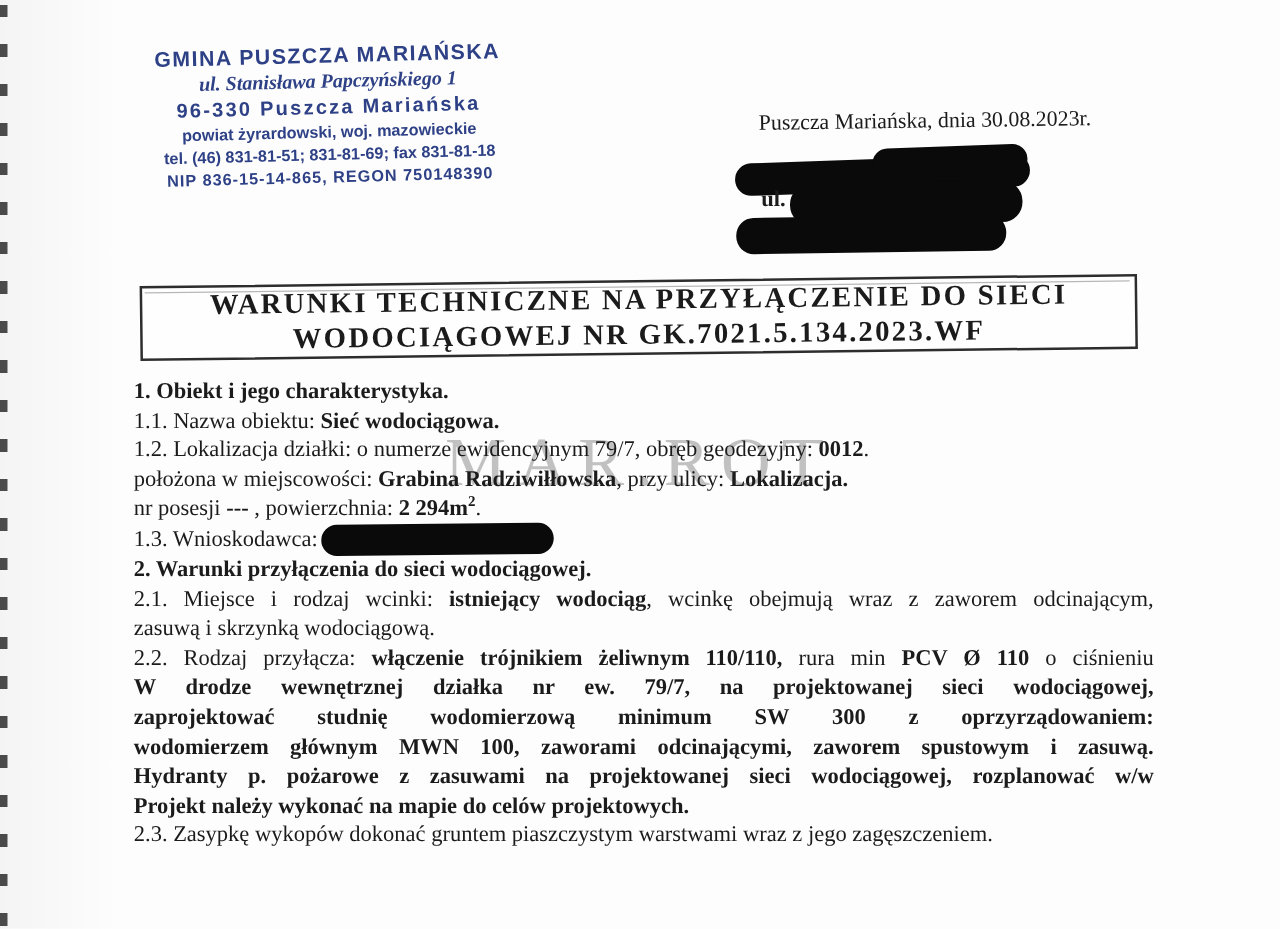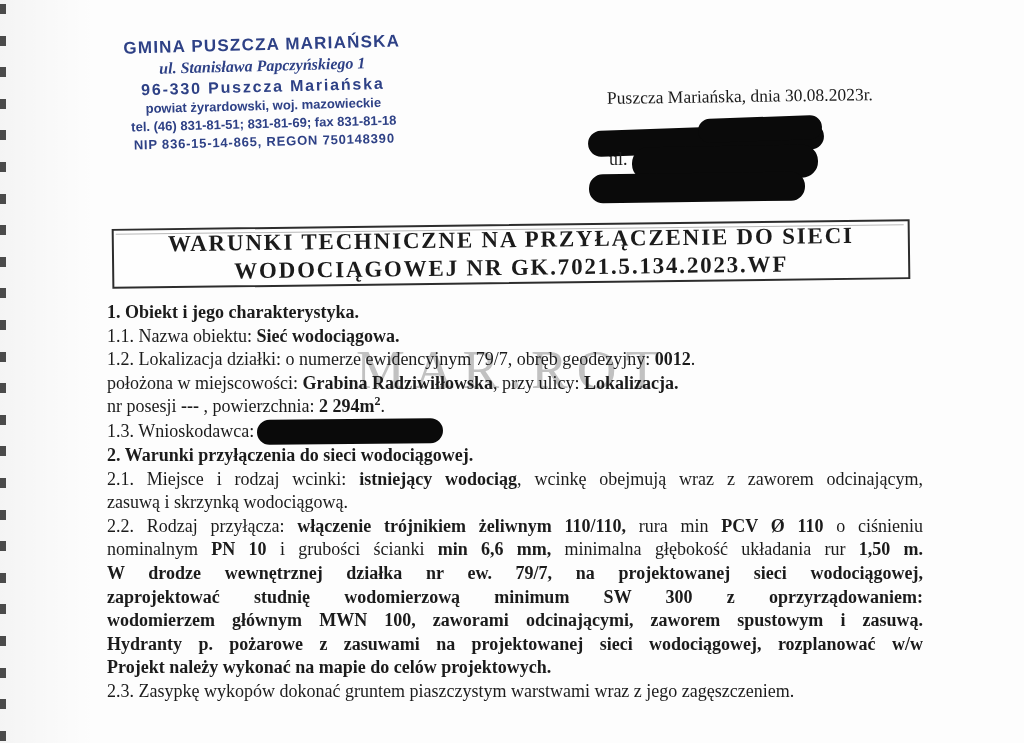--- a/index.html
+++ b/index.html
@@ -41,21 +41,21 @@
     font-size:17.5px;transform:rotate(-0.8deg);z-index:2;
   }
   
   .redact{position:absolute;background:#0a0a0a;z-index:2;}
   .bar-a {left:588px;top:127px;width:236px;height:26px;border-radius:13px;transform:rotate(-2deg);}
   .bar-a2{left:698px;top:117px;width:124px;height:24px;border-radius:12px;transform:rotate(-2deg);}
   .bar-b {left:632px;top:146px;width:186px;height:33px;border-radius:16px;transform:rotate(-1deg);}
   .bar-c {left:589px;top:173px;width:216px;height:29px;border-radius:14px;transform:rotate(-0.8deg);}
   .ul-label{
     position:absolute;left:609px;top:149px;z-index:3;
-    font-weight:normal;font-size:18px;text-align:center;
+    font-weight:bold;font-size:18px;text-align:center;
   }
   
   .title-box{
     position:absolute;left:112px;top:224px;width:794px;height:56px;
     border:2px solid #2d2d2d;transform:rotate(-0.7deg);
     display:flex;flex-direction:column;justify-content:center;
     text-align:center;z-index:2;background:rgba(255,255,255,0.6);
   }
   .title-box::before{
     content:"";position:absolute;left:2px;right:4px;top:3px;
@@ -122,21 +122,20 @@
       <div class="bline"><span class="bld">1. Obiekt i jego charakterystyka.</span></div>
       <div class="bline"><span>1.1. Nazwa obiektu: </span><span class="bld">Sieć wodociągowa.</span></div>
       <div class="bline"><span>1.2. Lokalizacja działki: o numerze ewidencyjnym 79/7, obręb geodezyjny: </span><span class="bld">0012</span><span>.</span></div>
       <div class="bline"><span>położona w miejscowości: </span><span class="bld">Grabina Radziwiłłowska</span><span>, przy ulicy: </span><span class="bld">Lokalizacja.</span></div>
       <div class="bline"><span>nr posesji </span><span class="bld">--- </span><span>, powierzchnia:  </span><span class="bld">2 294m</span><sup class="bld">2</sup><span>.</span></div>
       <div class="bline"><span>1.3. Wnioskodawca:</span><span class="redact-inline"></span></div>
       <div class="bline"><span class="bld">2. Warunki przyłączenia do sieci wodociągowej.</span></div>
       <div class="bline just"><span>2.1. Miejsce i rodzaj wcinki: </span><span class="bld">istniejący wodociąg</span><span>, wcinkę obejmują wraz z zaworem odcinającym,</span></div>
       <div class="bline"><span>zasuwą i skrzynką wodociągową.</span></div>
       <div class="bline just"><span>2.2. Rodzaj przyłącza: </span><span class="bld">włączenie trójnikiem żeliwnym 110/110,</span><span> rura min </span><span class="bld">PCV Ø 110</span><span> o ciśnieniu</span></div>
-      <div class="bline just"><span>nominalnym </span><span class="bld">PN 10</span><span> i grubości ścianki </span><span class="bld">min 6,6 mm,</span><span> minimalna głębokość układania rur </span><span class="bld">1,50 m.</span></div>
       <div class="bline just"><span class="bld">W drodze wewnętrznej działka nr ew. 79/7, na projektowanej sieci wodociągowej,</span></div>
       <div class="bline just"><span class="bld">zaprojektować studnię wodomierzową minimum SW 300 z oprzyrządowaniem:</span></div>
       <div class="bline just"><span class="bld">wodomierzem głównym MWN 100, zaworami odcinającymi, zaworem spustowym i zasuwą.</span></div>
       <div class="bline just"><span class="bld">Hydranty p. pożarowe z zasuwami na projektowanej sieci wodociągowej, rozplanować w/w</span></div>
       <div class="bline"><span class="bld">Projekt należy wykonać na mapie do celów projektowych.</span></div>
       <div class="bline"><span>2.3. Zasypkę wykopów dokonać gruntem piaszczystym warstwami wraz z jego zagęszczeniem.</span></div>
     </div>
 
 </div>
 

